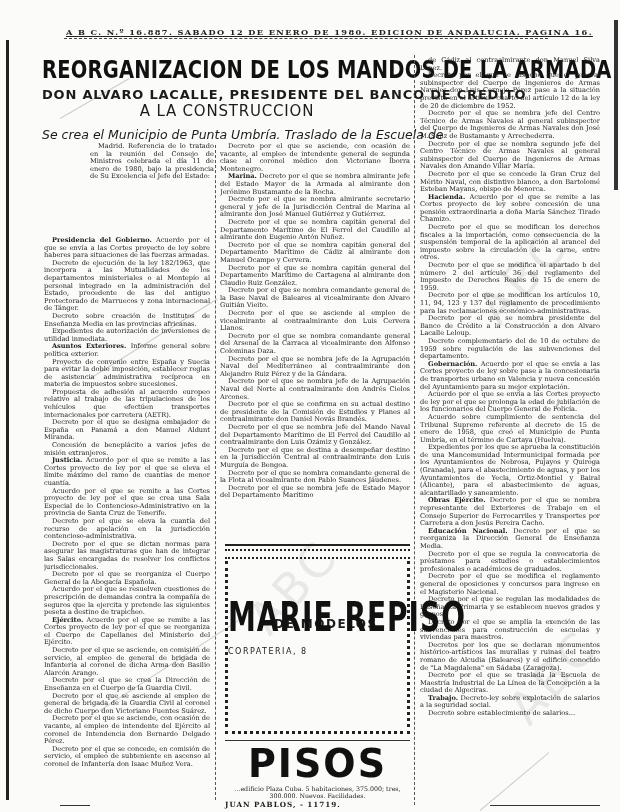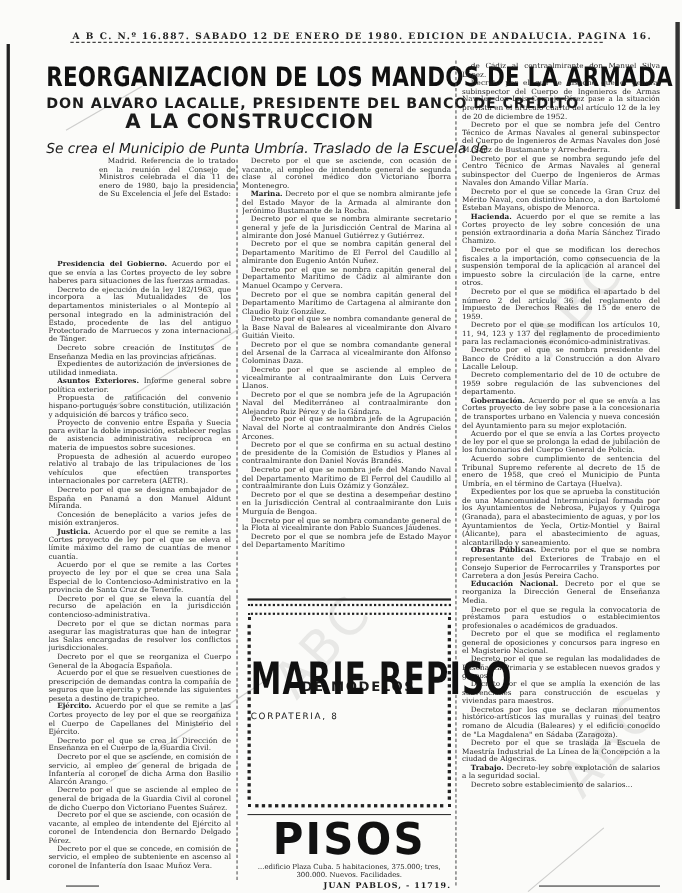--- a/index.html
+++ b/index.html
@@ -11,20 +11,21 @@
   .scan-edge-left {
     position:absolute; left:6px; top:40px; width:3px; height:760px; background:#222;
   }
   .scan-edge-right {
     position:absolute; right:2px; top:20px; width:4px; height:170px; background:#333;
   }
   .page-header {
     position:absolute; left:66px; top:27px; width:480px;
     font-size:8.2px; letter-spacing:1.4px; font-weight:bold; color:#222;
     white-space:nowrap;
+    text-decoration:underline;
   }
   .header-rule {
     position:absolute; left:64px; top:38px; width:484px; height:0;
     border-top:1px dashed #444;
   }
   .headline-box {
     position:absolute; left:42px; top:57px; width:370px;
     text-align:center;
   }
   .headline-main {
@@ -32,22 +33,22 @@
     font-size:19.5px; letter-spacing:0.2px; line-height:22px;
     transform:scaleY(1.25); transform-origin:top; color:#111;
     white-space:nowrap;
   }
   .headline-sub {
     font-family:"DejaVu Sans", sans-serif; font-weight:bold;
     font-size:13px; line-height:16px; margin-top:8px; letter-spacing:0.8px;
     white-space:nowrap;
   }
   .headline-sub2 {
-    font-family:"DejaVu Sans", sans-serif; font-weight:bold;
-    font-size:18px; line-height:16px; letter-spacing:0.8px;
+    font-family:"DejaVu Sans", sans-serif; font-weight:normal;
+    font-size:15px; line-height:16px; letter-spacing:0.8px;
   }
   .deck {
     font-family:"DejaVu Sans", sans-serif; font-style:italic;
     font-size:12.5px; line-height:17px; margin-top:7px; white-space:nowrap;
   }
   .col {
     position:absolute; font-size:6.6px; line-height:7.6px;
     text-align:justify; color:#222; overflow:hidden;
   }
   .col p { margin:0; text-indent:8px; }
@@ -82,21 +83,21 @@
   }
   .ad2-rule { height:0; border-top:1px solid #333; margin-top:6px; }
   .ad2-title {
     font-family:"DejaVu Sans", sans-serif; font-weight:bold; font-size:38px;
     letter-spacing:2px; text-align:center; line-height:44px; color:#111;
     transform:scaleY(1.05);
   }
   .ad2-text {
     font-size:6.3px; line-height:7.3px; text-align:center; padding:0 2px;
   }
-  .ad2-contact { font-size:7.2px; font-weight:bold; text-align:right; letter-spacing:1px; }
+  .ad2-contact { font-size:7.2px; font-weight:bold; text-align:left; letter-spacing:1px; }
   .bottom-rule { position:absolute; height:0; border-top:1px solid #333; top:805px; }
   .watermark {
     position:absolute; font-family:"DejaVu Sans", sans-serif; font-size:46px;
     color:rgba(120,120,120,0.14); transform:rotate(-48deg); letter-spacing:4px;
     pointer-events:none;
   }
   .diag {
     position:absolute; height:0; border-top:1px solid rgba(120,120,120,0.35);
     transform-origin:left; pointer-events:none;
   }
@@ -131,49 +132,48 @@
 <div class="col col-left-top">
   <p>Madrid. Referencia de lo tratado en la reunión del Consejo de Ministros celebrada el día 11 de enero de 1980, bajo la presidencia de Su Excelencia el Jefe del Estado:</p>
 </div>
 
 <div class="col col-left" id="col-left">
     <p><b>Presidencia del Gobierno.</b> <span>Acuerdo por el que se envía a las Cortes proyecto de ley sobre haberes para situaciones de las fuerzas armadas.</span></p>
     <p><span>Decreto de ejecución de la ley 182/1963, que incorpora a las Mutualidades de los departamentos ministeriales o al Montepío al personal integrado en la administración del Estado, procedente de las del antiguo Protectorado de Marruecos y zona internacional de Tánger.</span></p>
     <p><span>Decreto sobre creación de Institutos de Enseñanza Media en las provincias africanas.</span></p>
     <p><span>Expedientes de autorización de inversiones de utilidad inmediata.</span></p>
     <p><b>Asuntos Exteriores.</b> <span>Informe general sobre política exterior.</span></p>
-    <p><span>Propuesta de ratificación del convenio hispano-portugués sobre constitución, utilización y adquisición de barcos y tráfico seco.</span></p>
     <p><span>Proyecto de convenio entre España y Suecia para evitar la doble imposición, establecer reglas de asistencia administrativa recíproca en materia de impuestos sobre sucesiones.</span></p>
     <p><span>Propuesta de adhesión al acuerdo europeo relativo al trabajo de las tripulaciones de los vehículos que efectúen transportes internacionales por carretera (AETR).</span></p>
     <p><span>Decreto por el que se designa embajador de España en Panamá a don Manuel Aldunt Miranda.</span></p>
     <p><span>Concesión de beneplácito a varios jefes de misión extranjeros.</span></p>
     <p><b>Justicia.</b> <span>Acuerdo por el que se remite a las Cortes proyecto de ley por el que se eleva el límite máximo del ramo de cuantías de menor cuantía.</span></p>
     <p><span>Acuerdo por el que se remite a las Cortes proyecto de ley por el que se crea una Sala Especial de lo Contencioso-Administrativo en la provincia de Santa Cruz de Tenerife.</span></p>
     <p><span>Decreto por el que se eleva la cuantía del recurso de apelación en la jurisdicción contencioso-administrativa.</span></p>
     <p><span>Decreto por el que se dictan normas para asegurar las magistraturas que han de integrar las Salas encargadas de resolver los conflictos jurisdiccionales.</span></p>
     <p><span>Decreto por el que se reorganiza el Cuerpo General de la Abogacía Española.</span></p>
     <p><span>Acuerdo por el que se resuelven cuestiones de prescripción de demandas contra la compañía de seguros que la ejercita y pretende las siguientes peseta a destino de trapicheo.</span></p>
     <p><b>Ejército.</b> <span>Acuerdo por el que se remite a las Cortes proyecto de ley por el que se reorganiza el Cuerpo de Capellanes del Ministerio del Ejército.</span></p>
+    <p><span>Decreto por el que se asciende, en comisión de servicio, al empleo de general de brigada de Infantería al coronel de dicha Arma don Basilio Alarcón Arango.</span></p>
     <p><span>Decreto por el que se crea la Dirección de Enseñanza en el Cuerpo de la Guardia Civil.</span></p>
-    <p><span>Decreto por el que se asciende, en comisión de servicio, al empleo de general de brigada de Infantería al coronel de dicha Arma don Basilio Alarcón Arango.</span></p>
     <p><span>Decreto por el que se asciende al empleo de general de brigada de la Guardia Civil al coronel de dicho Cuerpo don Victoriano Fuentes Suárez.</span></p>
     <p><span>Decreto por el que se asciende, con ocasión de vacante, al empleo de intendente del Ejército al coronel de Intendencia don Bernardo Delgado Pérez.</span></p>
     <p><span>Decreto por el que se concede, en comisión de servicio, el empleo de subteniente en ascenso al coronel de Infantería don Isaac Muñoz Vera.</span></p>
   </div>
 <div class="vrule" style="left:215px;top:145px;height:655px;"></div>
 <div class="col col-mid" id="col-mid">
     <p><span>Decreto por el que se asciende, con ocasión de vacante, al empleo de intendente general de segunda clase al coronel médico don Victoriano Iborra Montenegro.</span></p>
     <p><b>Marina.</b> <span>Decreto por el que se nombra almirante jefe del Estado Mayor de la Armada al almirante don Jerónimo Bustamante de la Rocha.</span></p>
     <p><span>Decreto por el que se nombra almirante secretario general y jefe de la Jurisdicción Central de Marina al almirante don José Manuel Gutiérrez y Gutiérrez.</span></p>
     <p><span>Decreto por el que se nombra capitán general del Departamento Marítimo de El Ferrol del Caudillo al almirante don Eugenio Antón Nuñez.</span></p>
     <p><span>Decreto por el que se nombra capitán general del Departamento Marítimo de Cádiz al almirante don Manuel Ocampo y Cervera.</span></p>
     <p><span>Decreto por el que se nombra capitán general del Departamento Marítimo de Cartagena al almirante don Claudio Ruiz González.</span></p>
     <p><span>Decreto por el que se nombra comandante general de la Base Naval de Baleares al vicealmirante don Alvaro Guitián Vieito.</span></p>
+    <p><span>Decreto por el que se asciende al empleo de vicealmirante al contraalmirante don Luis Cervera Llanos.</span></p>
     <p><span>Decreto por el que se nombra comandante general del Arsenal de la Carraca al vicealmirante don Alfonso Colominas Daza.</span></p>
-    <p><span>Decreto por el que se asciende al empleo de vicealmirante al contraalmirante don Luis Cervera Llanos.</span></p>
     <p><span>Decreto por el que se nombra jefe de la Agrupación Naval del Mediterráneo al contraalmirante don Alejandro Ruiz Pérez y de la Gándara.</span></p>
     <p><span>Decreto por el que se nombra jefe de la Agrupación Naval del Norte al contraalmirante don Andrés Cielos Arcones.</span></p>
     <p><span>Decreto por el que se confirma en su actual destino de presidente de la Comisión de Estudios y Planes al contraalmirante don Daniel Novás Brandés.</span></p>
     <p><span>Decreto por el que se nombra jefe del Mando Naval del Departamento Marítimo de El Ferrol del Caudillo al contraalmirante don Luis Ozámiz y González.</span></p>
     <p><span>Decreto por el que se destina a desempeñar destino en la Jurisdicción Central al contraalmirante don Luis Murguía de Bengoa.</span></p>
     <p><span>Decreto por el que se nombra comandante general de la Flota al vicealmirante don Pablo Suances Jáudenes.</span></p>
     <p><span>Decreto por el que se nombra jefe de Estado Mayor del Departamento Marítimo</span></p>
   </div>
 <div class="vrule" style="left:414px;top:55px;height:750px;"></div>
 <div class="col col-right" id="col-right">
@@ -185,21 +185,21 @@
     <p><b>Hacienda.</b> <span>Acuerdo por el que se remite a las Cortes proyecto de ley sobre concesión de una pensión extraordinaria a doña María Sánchez Tirado Chamizo.</span></p>
     <p><span>Decreto por el que se modifican los derechos fiscales a la importación, como consecuencia de la suspensión temporal de la aplicación al arancel del impuesto sobre la circulación de la carne, entre otros.</span></p>
     <p><span>Decreto por el que se modifica el apartado b del número 2 del artículo 36 del reglamento del Impuesto de Derechos Reales de 15 de enero de 1959.</span></p>
     <p><span>Decreto por el que se modifican los artículos 10, 11, 94, 123 y 137 del reglamento de procedimiento para las reclamaciones económico-administrativas.</span></p>
     <p><span>Decreto por el que se nombra presidente del Banco de Crédito a la Construcción a don Alvaro Lacalle Leloup.</span></p>
     <p><span>Decreto complementario del de 10 de octubre de 1959 sobre regulación de las subvenciones del departamento.</span></p>
     <p><b>Gobernación.</b> <span>Acuerdo por el que se envía a las Cortes proyecto de ley sobre pase a la concesionaria de transportes urbano en Valencia y nueva concesión del Ayuntamiento para su mejor explotación.</span></p>
     <p><span>Acuerdo por el que se envía a las Cortes proyecto de ley por el que se prolonga la edad de jubilación de los funcionarios del Cuerpo General de Policía.</span></p>
     <p><span>Acuerdo sobre cumplimiento de sentencia del Tribunal Supremo referente al decreto de 15 de enero de 1958, que creó el Municipio de Punta Umbría, en el término de Cartaya (Huelva).</span></p>
     <p><span>Expedientes por los que se aprueba la constitución de una Mancomunidad Intermunicipal formada por los Ayuntamientos de Nebrosa, Pujayos y Quiroga (Granada), para el abastecimiento de aguas, y por los Ayuntamientos de Yecla, Ortiz-Montiel y Bairal (Alicante), para el abastecimiento de aguas, alcantarillado y saneamiento.</span></p>
-    <p><b>Obras Públicas.</b> <span>Decreto por el que se nombra representante del Exteriores de Trabajo en el Consejo Superior de Ferrocarriles y Transportes por Carretera a don Jesús Pereira Cacho.</span></p>
+    <p><b>Obras Ejército.</b> <span>Decreto por el que se nombra representante del Exteriores de Trabajo en el Consejo Superior de Ferrocarriles y Transportes por Carretera a don Jesús Pereira Cacho.</span></p>
     <p><b>Educación Nacional.</b> <span>Decreto por el que se reorganiza la Dirección General de Enseñanza Media.</span></p>
     <p><span>Decreto por el que se regula la convocatoria de préstamos para estudios o establecimientos profesionales o académicos de graduados.</span></p>
     <p><span>Decreto por el que se modifica el reglamento general de oposiciones y concursos para ingreso en el Magisterio Nacional.</span></p>
     <p><span>Decreto por el que se regulan las modalidades de Enseñanza Primaria y se establecen nuevos grados y grupos.</span></p>
     <p><span>Decreto por el que se amplía la exención de las subvenciones para construcción de escuelas y viviendas para maestros.</span></p>
     <p><span>Decretos por los que se declaran monumentos histórico-artísticos las murallas y ruinas del teatro romano de Alcudia (Baleares) y el edificio conocido de "La Magdalena" en Sádaba (Zaragoza).</span></p>
     <p><span>Decreto por el que se traslada la Escuela de Maestría Industrial de La Línea de la Concepción a la ciudad de Algeciras.</span></p>
     <p><b>Trabajo.</b> <span>Decreto-ley sobre explotación de salarios a la seguridad social.</span></p>
     <p><span>Decreto sobre establecimiento de salarios...</span></p>
   </div>

